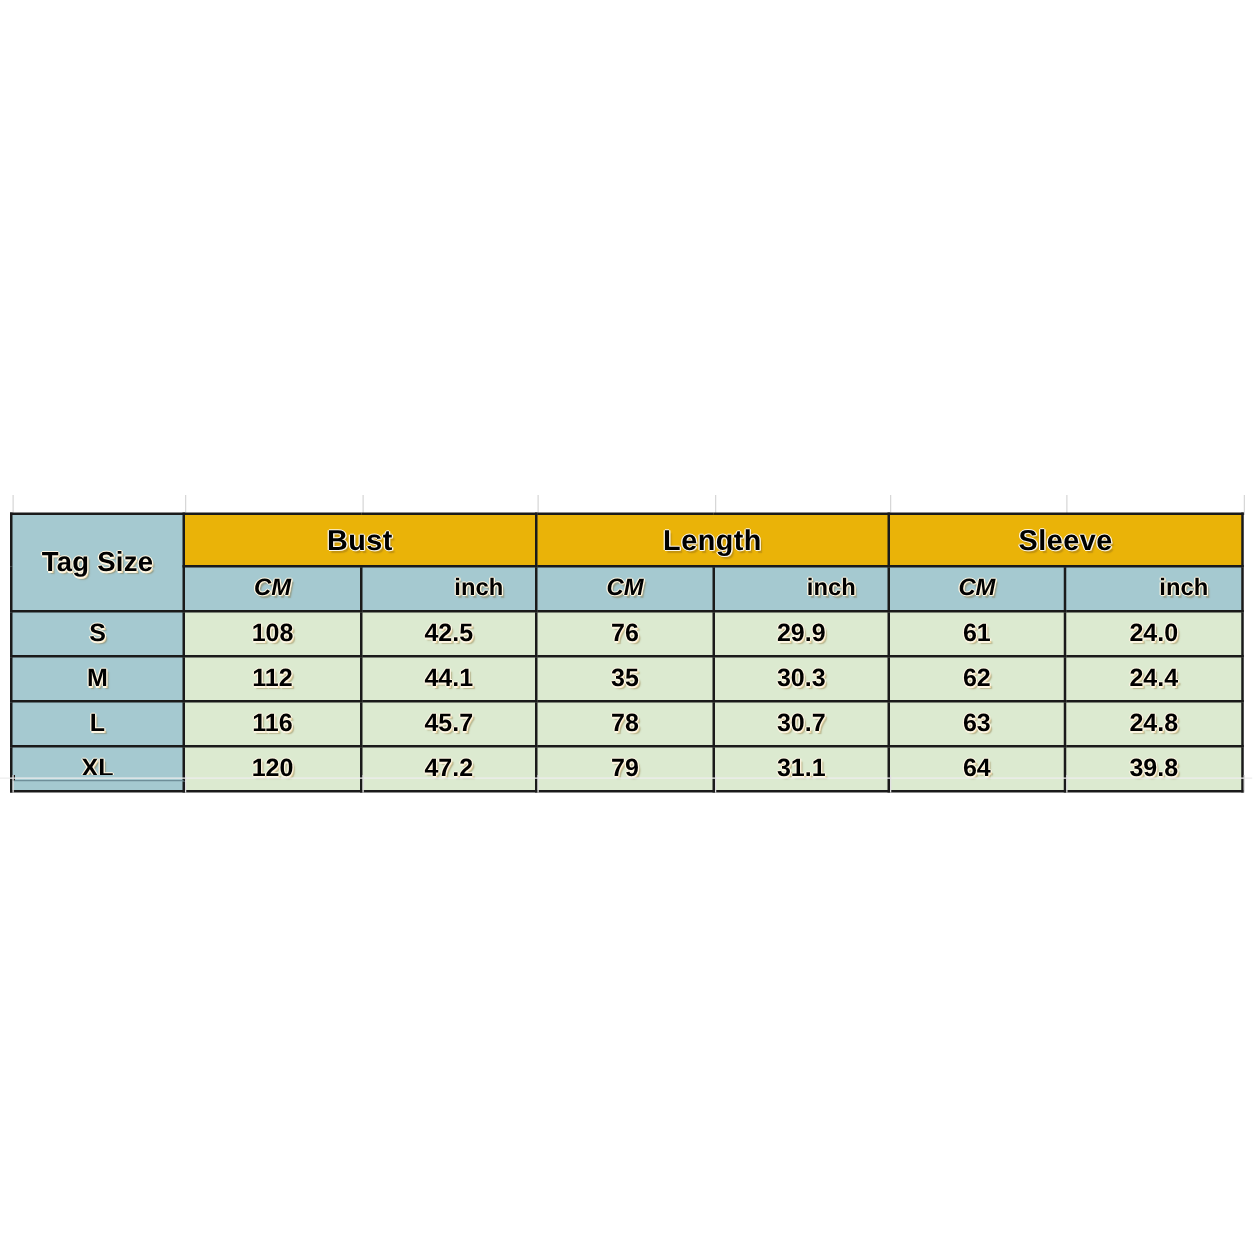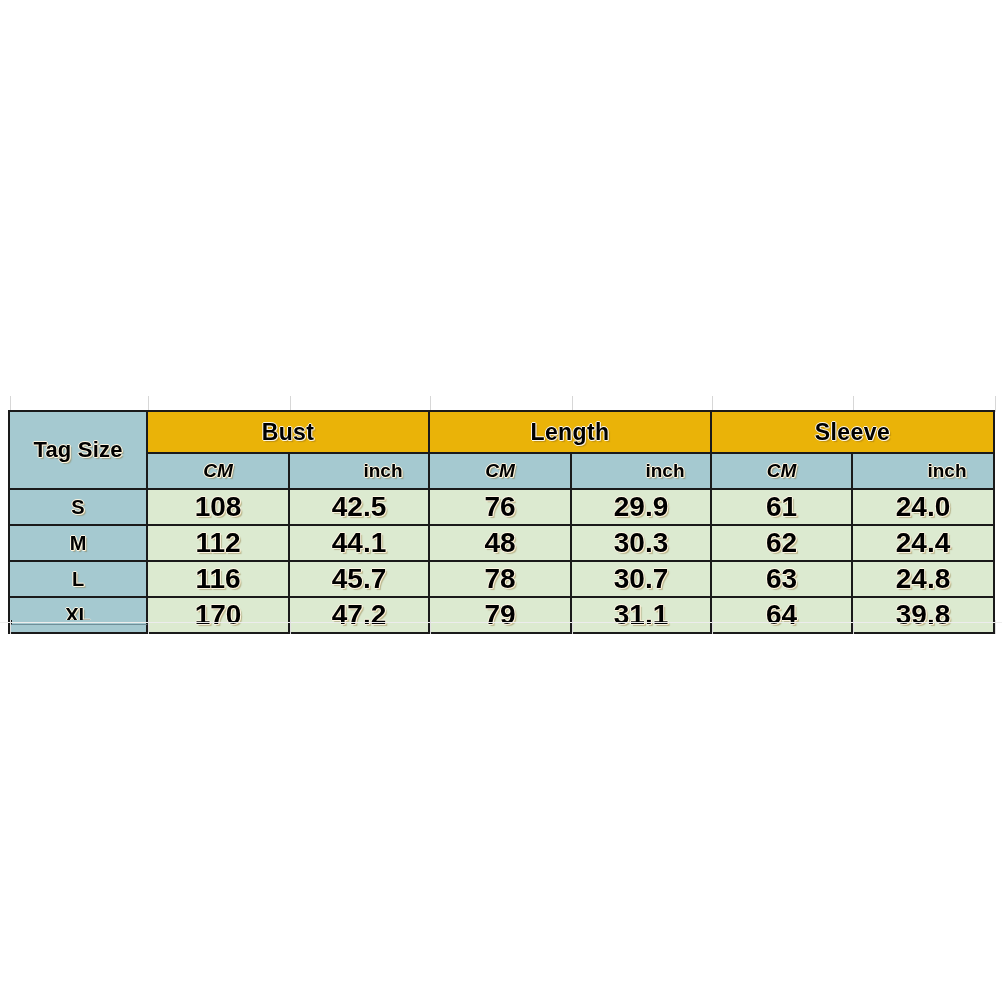--- a/index.html
+++ b/index.html
@@ -112,21 +112,21 @@
   
   .size-cell {
     background: #a5c9d0;
     height: 34px;
     font-size: 20px;
     font-weight: bold;
   }
   .val-cell {
     background: #dcead0;
     height: 34px;
-    font-size: 28px;
+    font-size: 20px;
     font-weight: bold;
   }
 
   
   #tail-strip {
     position: absolute;
     left: 10px;
     top: 620px;
     width: 138px;
     height: 5px;
@@ -185,37 +185,37 @@
         <td class="val-cell">42.5</td>
         <td class="val-cell">76</td>
         <td class="val-cell">29.9</td>
         <td class="val-cell">61</td>
         <td class="val-cell">24.0</td>
       </tr>
       <tr>
         <td class="size-cell">M</td>
         <td class="val-cell">112</td>
         <td class="val-cell">44.1</td>
-        <td class="val-cell">48</td>
+        <td class="val-cell">35</td>
         <td class="val-cell">30.3</td>
         <td class="val-cell">62</td>
         <td class="val-cell">24.4</td>
       </tr>
       <tr>
         <td class="size-cell">L</td>
         <td class="val-cell">116</td>
         <td class="val-cell">45.7</td>
         <td class="val-cell">78</td>
         <td class="val-cell">30.7</td>
         <td class="val-cell">63</td>
         <td class="val-cell">24.8</td>
       </tr>
       <tr>
         <td class="size-cell">XL</td>
-        <td class="val-cell">170</td>
+        <td class="val-cell">120</td>
         <td class="val-cell">47.2</td>
         <td class="val-cell">79</td>
         <td class="val-cell">31.1</td>
         <td class="val-cell">64</td>
         <td class="val-cell">39.8</td>
       </tr>
     </tbody>
   </table>
 </div>
 

